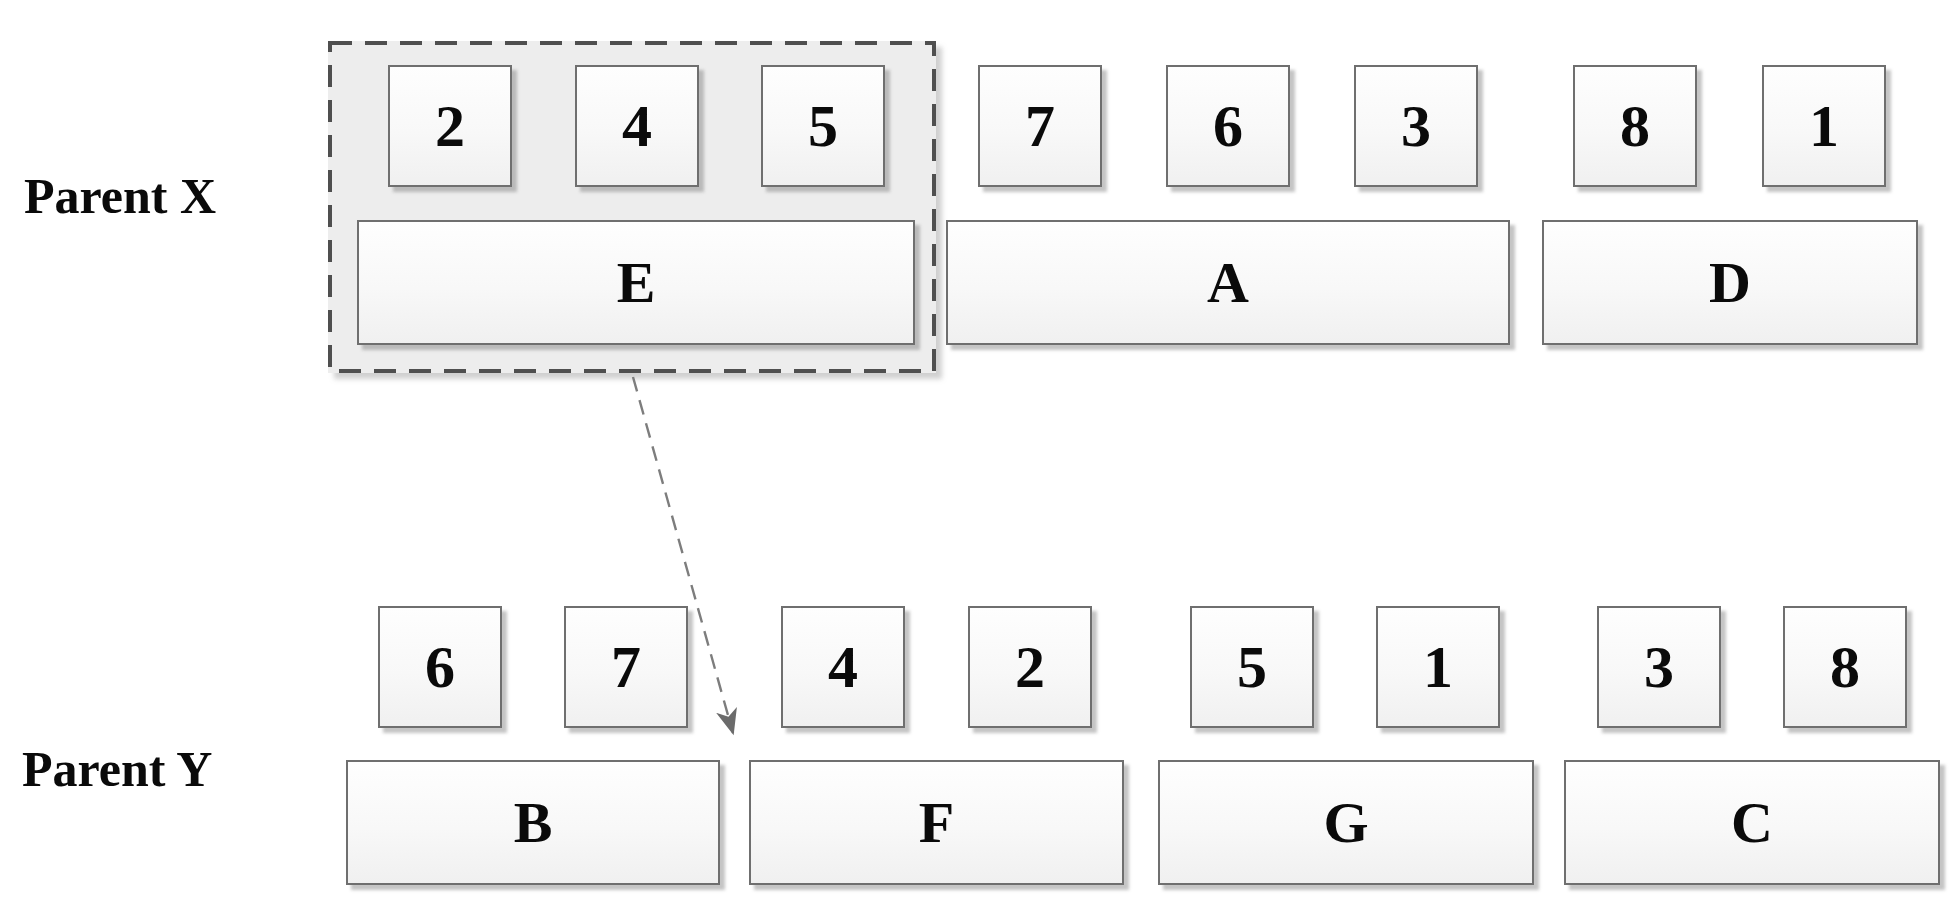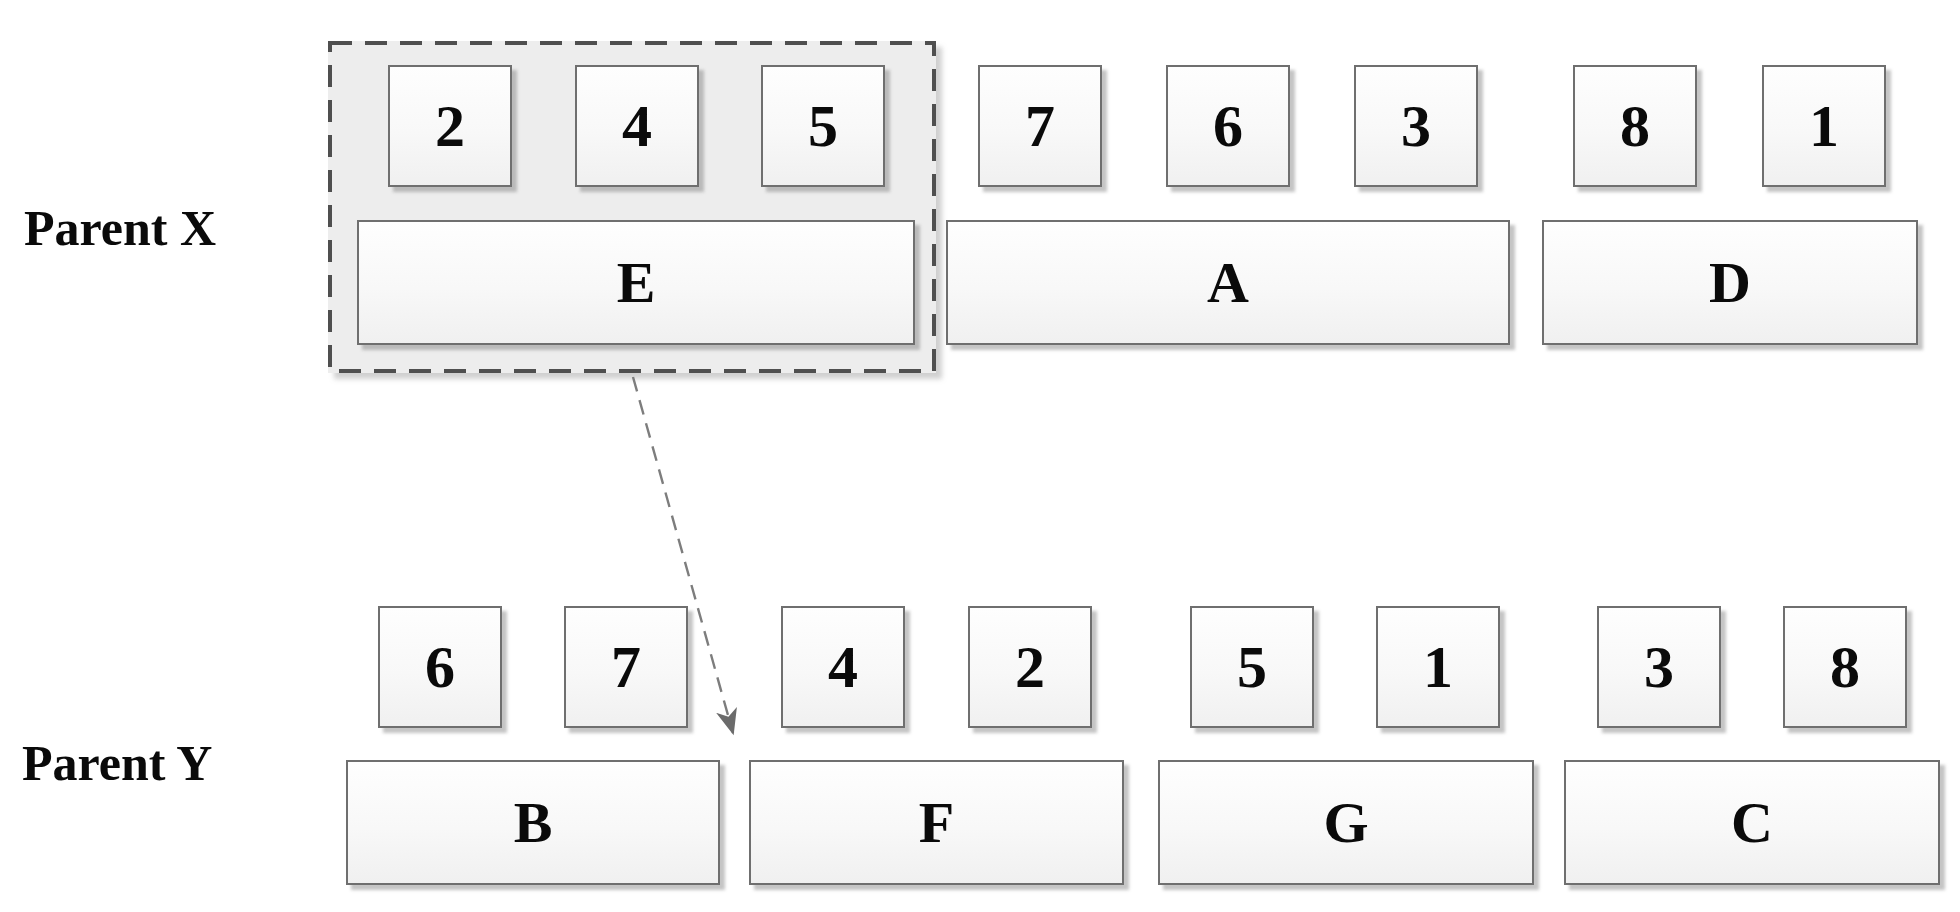--- a/index.html
+++ b/index.html
@@ -2,21 +2,21 @@
 <html><head>
 <meta charset="utf-8">
 <style>
   html,body{margin:0;padding:0;background:#ffffff;}
   #canvas{
     position:relative;width:1960px;height:912px;background:#ffffff;overflow:hidden;
     font-family:"Liberation Serif","DejaVu Serif",serif;color:#0a0a0a;
   }
   .row-label{
     position:absolute;font-size:50px;font-weight:bold;line-height:50px;
-    letter-spacing:0px;white-space:nowrap;margin-top:32px;
+    letter-spacing:0px;white-space:nowrap;
   }
   .gbox{
     position:absolute;box-sizing:border-box;
     border:2px solid #6f6f6f;
     background:linear-gradient(180deg,#fefefe 0%,#f8f8f8 55%,#f0f0f0 100%);
     box-shadow:5px 5px 3px rgba(110,110,110,0.40);
     display:flex;align-items:center;justify-content:center;
     font-weight:bold;
   }
   .small{width:124px;height:122px;font-size:60px;}
@@ -48,21 +48,21 @@
   <div class="gbox small" style="left:978px;top:65px">7</div>
   <div class="gbox small" style="left:1166px;top:65px">6</div>
   <div class="gbox small" style="left:1354px;top:65px">3</div>
   <div class="gbox small" style="left:1573px;top:65px">8</div>
   <div class="gbox small" style="left:1762px;top:65px">1</div>
 
   <div class="gbox wide" style="left:357px;top:220px;width:558px">E</div>
   <div class="gbox wide" style="left:946px;top:220px;width:564px">A</div>
   <div class="gbox wide" style="left:1542px;top:220px;width:376px">D</div>
 
-  <div class="row-label" style="left:22px;top:706px">Parent Y</div>
+  <div class="row-label" style="left:22px;top:744px">Parent Y</div>
 
   <div class="gbox small" style="left:378px;top:606px">6</div>
   <div class="gbox small" style="left:564px;top:606px">7</div>
   <div class="gbox small" style="left:781px;top:606px">4</div>
   <div class="gbox small" style="left:968px;top:606px">2</div>
   <div class="gbox small" style="left:1190px;top:606px">5</div>
   <div class="gbox small" style="left:1376px;top:606px">1</div>
   <div class="gbox small" style="left:1597px;top:606px">3</div>
   <div class="gbox small" style="left:1783px;top:606px">8</div>
 

